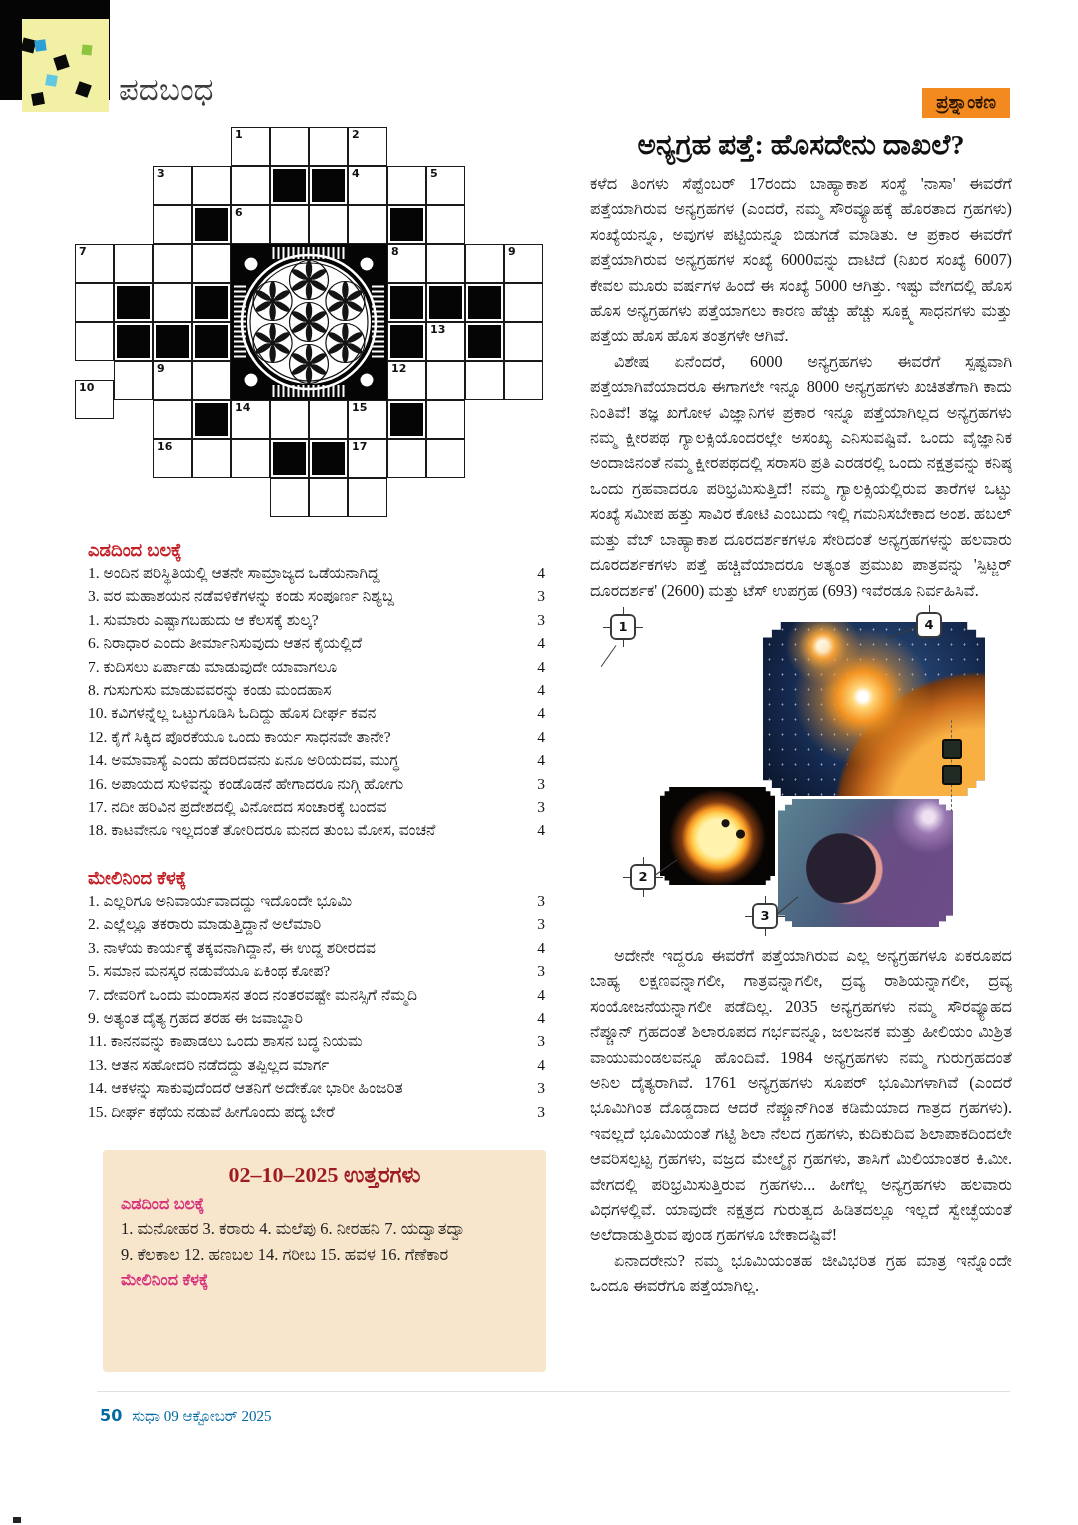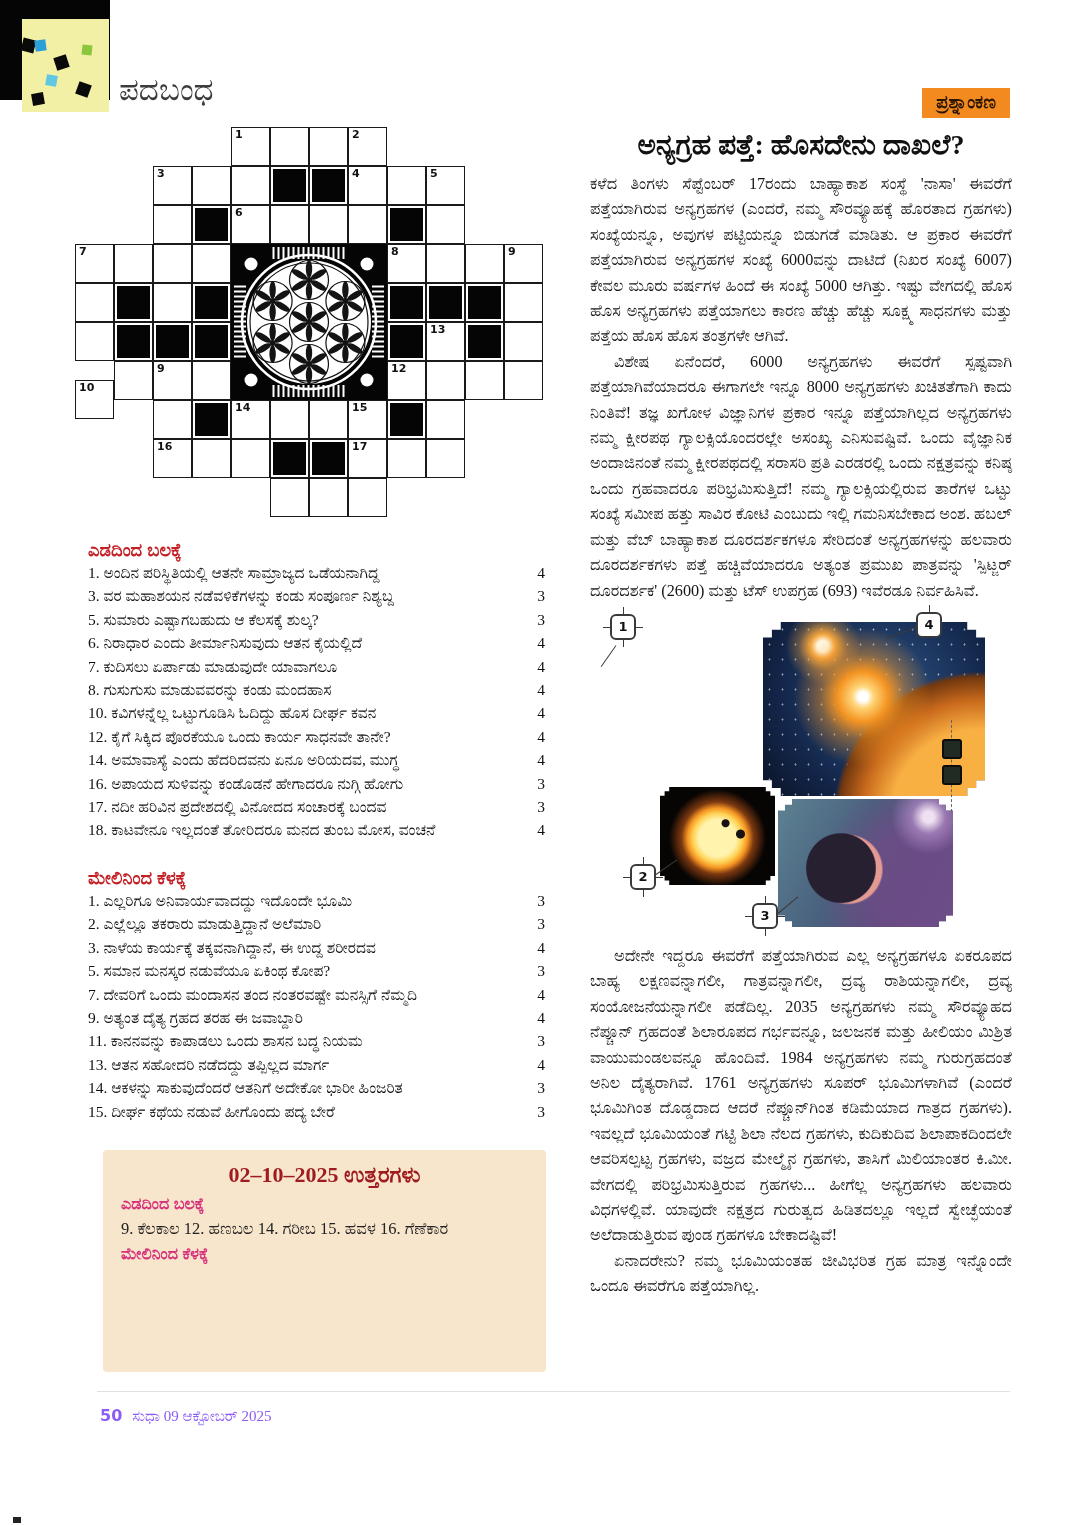--- a/index.html
+++ b/index.html
@@ -102,21 +102,21 @@
   .c2{left:58px;top:262px;width:26px;transform:rotate(-35deg);}
   .c3{left:180px;top:301px;width:26px;transform:rotate(-40deg);}
   .c4{left:288px;top:26px;width:32px;transform:rotate(-20deg);}
 
   
   .byline{margin-top:10px;text-align:right;font-weight:bold;font-size:20px;
       padding-right:6px;}
   .byline-sq{display:inline-block;width:17px;height:17px;background:#e31e24;
       margin-right:10px;vertical-align:-1px;}
   .footrule{left:97px;top:1391px;width:913px;border-top:1px solid #e0e0e0;}
-  .footer{left:100px;top:1406px;font-size:15px;color:#8b5cf6;}
+  .footer{left:100px;top:1406px;font-size:15px;color:#0369a1;}
   .footer .pg{font-family:"DejaVu Sans",sans-serif;font-weight:bold;font-size:16px;
       margin-right:10px;}
   .speck{left:13px;top:1517px;width:8px;height:6px;background:#222;}
 </style>
 </head>
 <body>
 
 <div>
 
   <div class="abs logo-black"></div>
@@ -288,21 +288,21 @@
     <div class="clues" id="across-list">
         <div class="clue-row">
           <span class="clue-text">1. ಅಂದಿನ ಪರಿಸ್ಥಿತಿಯಲ್ಲಿ ಆತನೇ ಸಾಮ್ರಾಜ್ಯದ ಒಡೆಯನಾಗಿದ್ದ</span>
           <span class="clue-len">4</span>
         </div>
         <div class="clue-row">
           <span class="clue-text">3. ವರ ಮಹಾಶಯನ ನಡೆವಳಿಕೆಗಳನ್ನು ಕಂಡು ಸಂಪೂರ್ಣ ನಿಶ್ಯಬ್ದ</span>
           <span class="clue-len">3</span>
         </div>
         <div class="clue-row">
-          <span class="clue-text">5. ಸುಮಾರು ಎಷ್ಟಾಗಬಹುದು ಆ ಕೆಲಸಕ್ಕೆ ಶುಲ್ಕ?</span>
+          <span class="clue-text">1. ಸುಮಾರು ಎಷ್ಟಾಗಬಹುದು ಆ ಕೆಲಸಕ್ಕೆ ಶುಲ್ಕ?</span>
           <span class="clue-len">3</span>
         </div>
         <div class="clue-row">
           <span class="clue-text">6. ನಿರಾಧಾರ ಎಂದು ತೀರ್ಮಾನಿಸುವುದು ಆತನ ಕೈಯಲ್ಲಿದೆ</span>
           <span class="clue-len">4</span>
         </div>
         <div class="clue-row">
           <span class="clue-text">7. ಕುದಿಸಲು ಏರ್ಪಾಡು ಮಾಡುವುದೇ ಯಾವಾಗಲೂ</span>
           <span class="clue-len">4</span>
         </div>
@@ -380,20 +380,21 @@
           <span class="clue-text">15. ದೀರ್ಘ ಕಥೆಯ ನಡುವೆ ಹೀಗೊಂದು ಪದ್ಯ ಬೇರೆ</span>
           <span class="clue-len">3</span>
         </div>
       </div>
   </div>
 
   <div class="abs answers">
     <div class="ans-title">02–10–2025 ಉತ್ತರಗಳು</div>
     <div class="ans-sub">ಎಡದಿಂದ ಬಲಕ್ಕೆ</div>
     <div id="ans-across">
+        <div class="ans-line">1. ಮನೋಹರ 3. ಕರಾರು 4. ಮಲೆಪು 6. ನೀರಹನಿ 7. ಯದ್ವಾತದ್ವಾ</div>
         <div class="ans-line">9. ಕೆಲಕಾಲ 12. ಹಣಬಲ 14. ಗರೀಬ 15. ಹವಳ 16. ಗೆಣೆಕಾರ</div>
       </div>
     <div class="ans-sub">ಮೇಲಿನಿಂದ ಕೆಳಕ್ಕೆ</div>
   </div>
 
   <div class="abs footrule"></div>
   <div class="abs footer">
     <span class="pg">50</span><span>ಸುಧಾ 09 ಆಕ್ಟೋಬರ್ 2025</span>
   </div>
   <div class="abs speck"></div>

